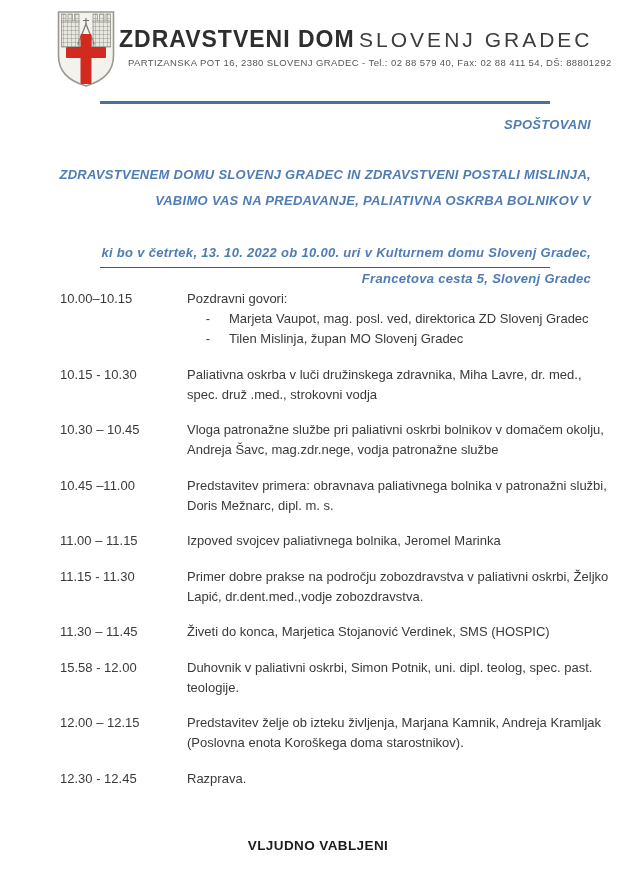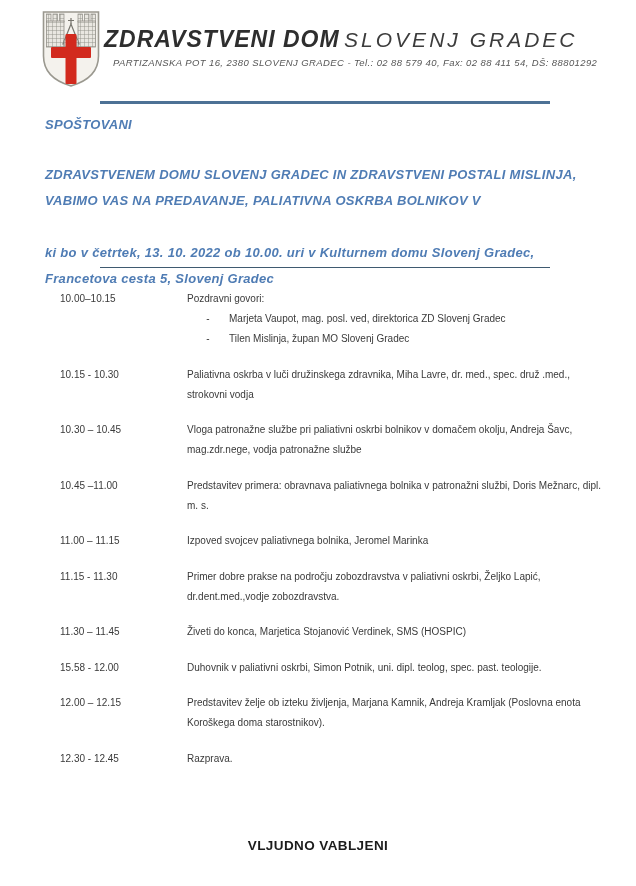--- a/index.html
+++ b/index.html
@@ -7,21 +7,21 @@
   .page {
     position:relative;
     width:636px; height:886px;
     margin:0 auto;
     background:#ffffff;
     font-family:"Liberation Sans", sans-serif;
     color:#333;
     overflow:hidden;
   }
   
-  .header { position:absolute; top:8px; left:40px; right:40px; height:90px;font-style:italic; }
+  .header { position:absolute; top:8px; left:55px; right:40px; height:90px; }
   .logo { position:absolute; left:0; top:2px; width:62px; height:78px; }
   .org-block { position:absolute; left:64px; top:18px; width:500px; }
   .org-line { white-space:nowrap; }
   .org-bold {
     font-weight:bold; font-size:23px; letter-spacing:1px; color:#2e2e2e;
   }
   .org-light {
     font-weight:400; font-size:21px; letter-spacing:3px; color:#3c3c3c;
   }
   .org-address {
@@ -33,33 +33,33 @@
   
   .divider-thick {
     position:absolute; left:100px; width:450px; top:101px; height:3px;
     background:#4d7195; border:0;
   }
   .divider-thin {
     position:absolute; left:100px; width:450px; top:267px; height:1px;
     background:#3f5a70; border:0;
   }
   
-  .intro { position:absolute; left:45px; right:45px; top:112px; text-align:left; }
+  .intro { position:absolute; left:45px; right:45px; top:112px; text-align:right; }
   .blue-head {
     color:#4f7cb4; font-weight:bold; font-style:italic; font-size:13px;
     letter-spacing:0.3px; line-height:26px;
   }
   .salutation { margin-bottom:24px; }
   .invitation { margin-bottom:26px; }
   .datetime   { }
   
   .agenda { position:absolute; left:60px; top:289px; right:40px; }
   .agenda-row {
     display:flex; align-items:flex-start; margin-bottom:15.5px;
-    font-size:10px; line-height:20px; color:#3a3a3a;
+    font-size:13px; line-height:20px; color:#3a3a3a;
   }
   .agenda-time { flex:0 0 127px; white-space:nowrap; }
   .agenda-desc { flex:0 0 423px; max-width:423px; }
   .agenda-bullets { margin-top:0; }
   .bullet-row { display:flex; }
   .bullet-dash { flex:0 0 42px; text-align:center; }
   .bullet-text { flex:1; }
   
   .footer {
     position:absolute; left:0; right:0; top:838px; text-align:center;

